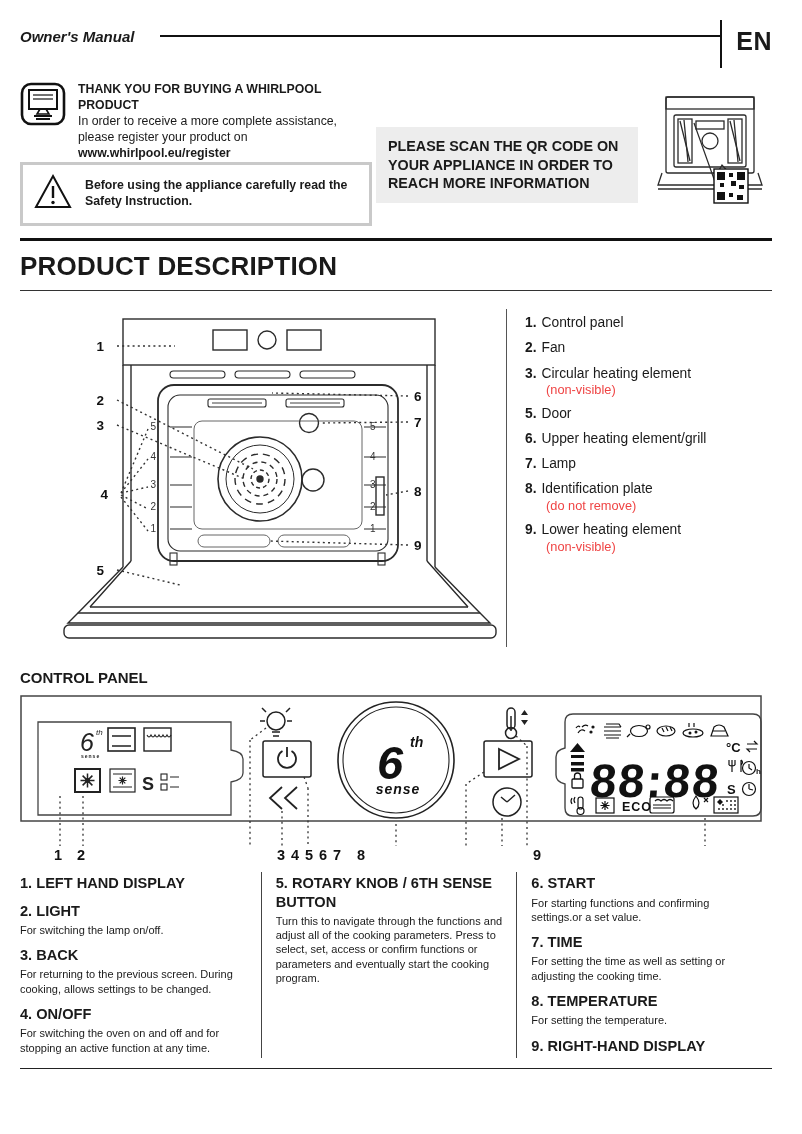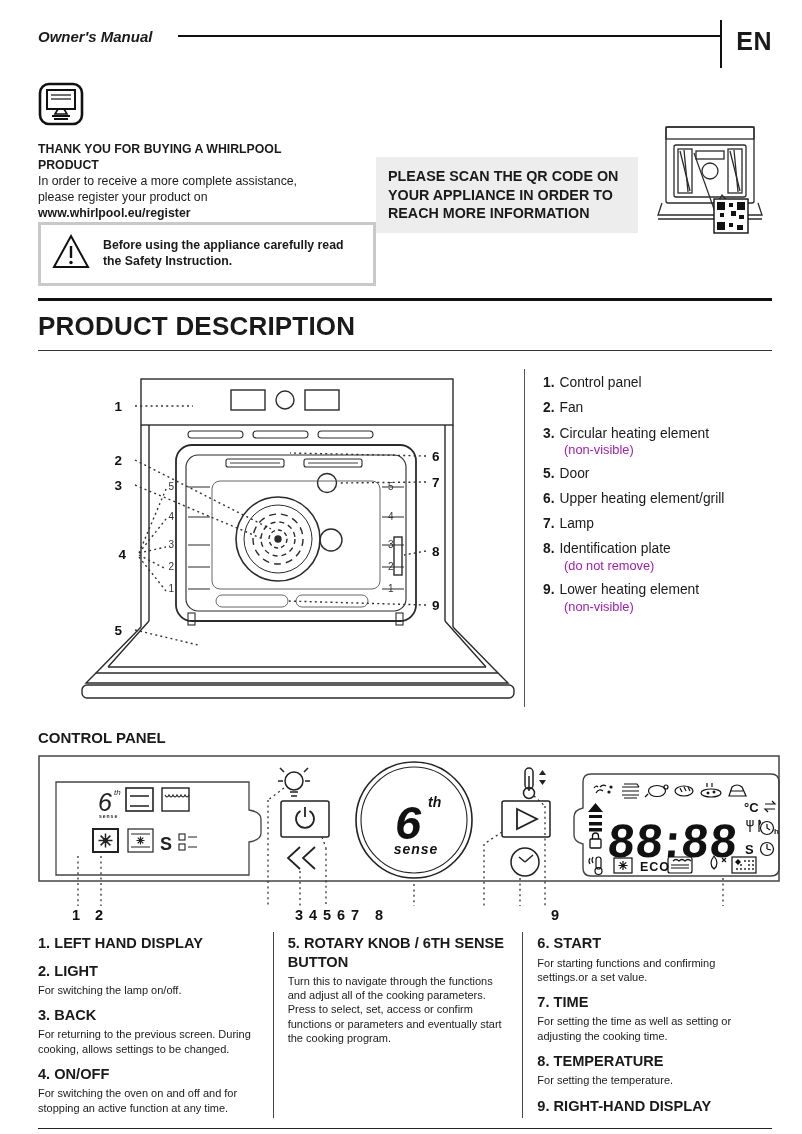--- a/index.html
+++ b/index.html
@@ -1,48 +1,48 @@
 <!DOCTYPE html>
 <html><head>
 <meta charset="utf-8">
 <style>
   html,body{margin:0;padding:0;background:#fff;}
   .page{
     width:802px;height:1134px;box-sizing:border-box;
-    padding:20px 30px 0 38px;background:#fff;color:#1a1a1a;
+    padding:20px 30px 0 20px;background:#fff;color:#1a1a1a;
     font-family:"Liberation Sans", sans-serif;position:relative;overflow:hidden;
   }
   
   .topbar{display:flex;align-items:flex-start;}
   .om-title{font-size:15px;font-weight:bold;font-style:italic;white-space:nowrap;padding-top:8px;}
   .topbar-rule{flex:1;height:2px;background:#111;margin:15px 0 0 26px;}
   .lang-box{border-left:2px solid #111;padding:0 0 6px 14px;margin-left:0;height:42px;
     display:flex;align-items:center;font-size:25px;font-weight:800;letter-spacing:.5px;}
   
   .header-row{display:flex;margin-top:14px;}
   .header-left{width:352px;}
-  .register-row{display:flex;gap:12px;flex-direction:column;}
+  .register-row{display:flex;gap:12px;}
   .register-text{font-size:12.3px;line-height:1.3;}
   .register-text .t1{font-weight:bold;}
   .safety-box{border:3px solid #c9c9c9;padding:8px 10px;display:flex;gap:12px;align-items:center;}
   .safety-text{font-size:12.3px;font-weight:bold;line-height:1.3;}
   .header-right{flex:1;display:flex;align-items:center;justify-content:flex-end;gap:14px;}
   .qr-box{background:#ededed;padding:10px 12px;margin-top:22px;width:238px;
     font-size:14.3px;font-weight:bold;line-height:1.3;}
   
   .rule-thick{height:3px;background:#111;margin-top:12px;}
   .pd-title{font-size:26px;font-weight:800;margin:10px 0 8px;letter-spacing:.2px;}
   .rule-thin{height:1.5px;background:#333;}
   
   .diagram-section{display:flex;margin-top:18px;}
   .diagram-wrap{width:482px;flex:none;}
   .pd-list{flex:1;border-left:1.5px solid #555;padding:6px 0 0 18px;margin-left:4px;}
   .pd-item{margin-bottom:8.5px;font-size:13.8px;line-height:1.2;}
   .pd-num{font-weight:bold;margin-right:5px;}
-  .pd-note{font-size:12.8px;color:#a21caf;margin-left:21px;line-height:1.22;}
+  .pd-note{font-size:12.8px;color:#ef4444;margin-left:21px;line-height:1.22;}
   
   .cp-title{font-size:15px;font-weight:800;margin:22px 0 8px;}
   
   .legend{display:flex;margin-top:4px;}
   .legend-col{flex:1;padding:2px 14px 0;}
   .legend-col:first-child{padding-left:0;}
   .legend-col + .legend-col{border-left:1.5px solid #444;}
   .lg-title{font-size:14.6px;font-weight:800;margin:9px 0 3px;line-height:1.25;}
   .lg-title:first-child{margin-top:0;}
   .lg-body{font-size:11px;line-height:1.3;margin-bottom:3px;}

